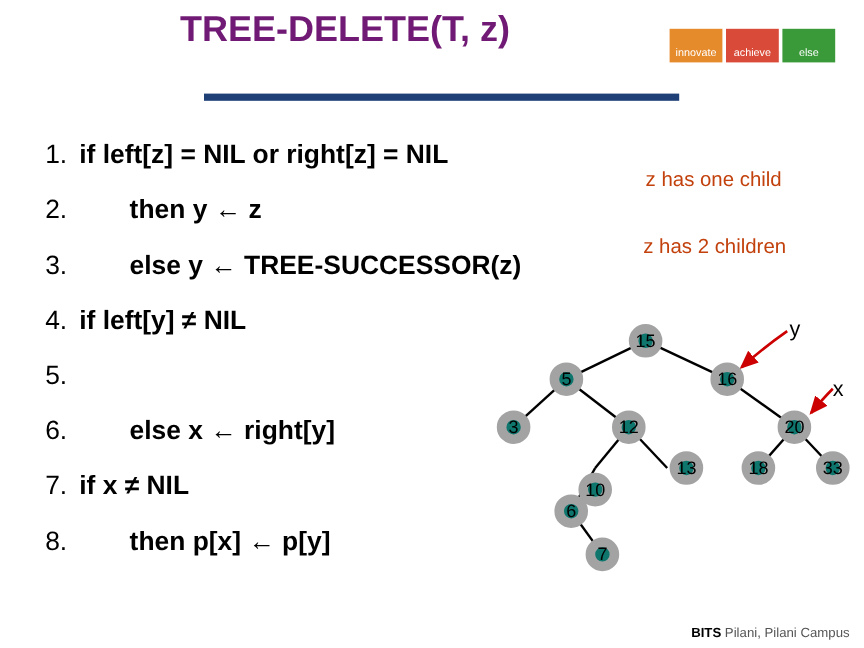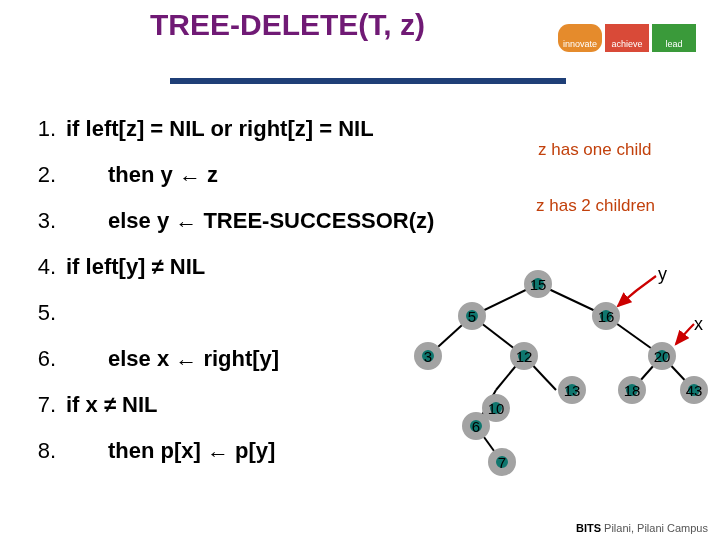--- a/index.html
+++ b/index.html
@@ -1,21 +1,21 @@
 <!DOCTYPE html>
 <html><head>
 <meta charset="utf-8">
 <style>
   * { box-sizing: border-box; margin: 0; padding: 0; }
   html, body { width: 720px; height: 540px; font-family: "Trebuchet MS", "Verdana", sans-serif; background: #fff; }
   .page { position: relative; width: 720px; height: 540px; overflow: hidden; }
   .title { position: absolute; top: 8px; left: 150px; font-size: 30px; font-weight: bold; color: #701a75; }
   .logo-blocks { position: absolute; top: 8px; right: 24px; display: flex; gap: 3px; align-items: flex-end; height: 44px; }
   .logo-blocks .blk { width: 44px; height: 28px; color: #fff; font-size: 9px; display: flex; align-items: flex-end; justify-content: center; padding-bottom: 3px; }
-  .blk.b1 { background: #e58b2c; border-radius: 11px; }
+  .blk.b1 { background: #e58b2c; }
   .blk.b2 { background: #d94a38; }
   .blk.b3 { background: #3a9a3a; }
   .hr { position: absolute; top: 78px; left: 170px; width: 396px; height: 6px; background: #1f3f77; }
   .code { position: absolute; top: 118px; left: 26px; font-size: 22px; color: #000; line-height: 1; }
   .code .row { display: flex; align-items: baseline; margin-bottom: 24px; }
   .code .num { width: 30px; text-align: right; margin-right: 10px; font-weight: normal; }
   .code .txt { white-space: pre; }
   .code .txt.ind { padding-left: 42px; }
   .bold { font-weight: bold; }
   .ann { position: absolute; font-size: 17px; color: #c2410c; white-space: nowrap; }
@@ -30,21 +30,21 @@
 </head>
 <body>
 
 <div class="page">
 
   <div class="title">TREE-DELETE(T, z)</div>
 
   <div class="logo-blocks">
     <div class="blk b1">innovate</div>
     <div class="blk b2">achieve</div>
-    <div class="blk b3">lead</div>
+    <div class="blk b3">else</div>
   </div>
 
   <div class="hr"></div>
 
   <div class="code">
     <div class="row">
       <span class="num">1.</span>
       <span class="txt bold">if left[z] = NIL or right[z] = NIL</span>
     </div>
     <div class="row">
@@ -105,21 +105,21 @@
 
     <div class="node" style="left:124px; top:0px;">15</div>
     <div class="node" style="left:58px; top:32px;">5</div>
     <div class="node" style="left:192px; top:32px;">16</div>
     <div class="node" style="left:14px; top:72px;">3</div>
     <div class="node" style="left:110px; top:72px;">12</div>
     <div class="node" style="left:248px; top:72px;text-align:right;">20</div>
     <div class="node" style="left:82px; top:106px;margin-top:18px;">10</div>
     <div class="node" style="left:142px; top:106px;margin-left:16px;">13</div>
     <div class="node" style="left:218px; top:106px;">18</div>
-    <div class="node" style="left:280px; top:106px;">43</div>
+    <div class="node" style="left:280px; top:106px;">33</div>
     <div class="node" style="left:62px; top:142px;">6</div>
     <div class="node" style="left:88px; top:178px;">7</div>
 
     <div class="label" style="left:258px; top:-6px;">y</div>
     <div class="label" style="left:294px; top:44px;">x</div>
   </div>
 
   <div class="footer">
     <span class="b">BITS</span><span> Pilani, Pilani Campus</span>
   </div>

